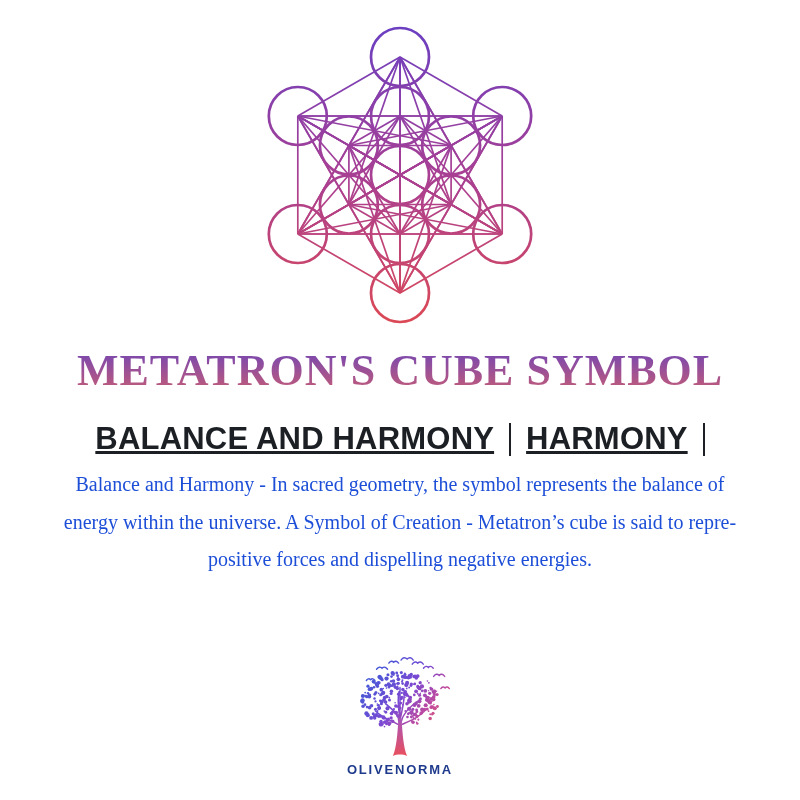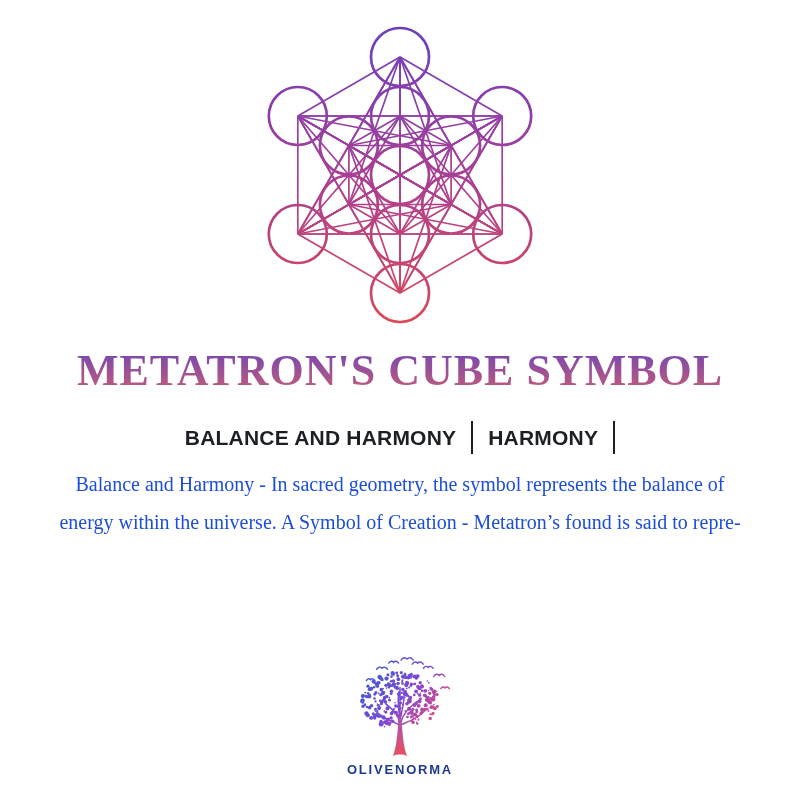--- a/index.html
+++ b/index.html
@@ -16,22 +16,22 @@
     text-align:center;
     font-family:"Liberation Serif",serif;font-weight:700;
     font-size:44px;letter-spacing:1px;white-space:nowrap;
     background:linear-gradient(180deg,var(--title-g1,#7b49b4) 10%,var(--title-g2,#c6607e) 95%);
     -webkit-background-clip:text;background-clip:text;color:transparent;
   }
 
   .tagline{
     position:absolute;top:421px;left:0;width:100%;
     display:flex;justify-content:center;align-items:center;gap:15px;
-    font-size:21px;font-weight:700;letter-spacing:0.2px;
-    color:var(--tag-color,#1c2024);white-space:nowrap;
+    font-size:31px;font-weight:700;letter-spacing:0.2px;
+    color:var(--tag-color,#1c2024);white-space:nowrap;text-decoration:underline;
   }
   .tagline .divider{width:2px;height:33px;background:var(--tag-color,#1c2024);}
 
   .description{
     position:absolute;top:466px;left:0;width:100%;
     font-family:"Liberation Serif",serif;font-size:20px;color:#1d4ed8;
     text-align:center;
   }
   .description .line{line-height:37.5px;white-space:nowrap;}
 
@@ -158,21 +158,22 @@
 
   <div class="tagline">
     <span>BALANCE AND HARMONY</span>
     <span class="divider"></span>
     <span>HARMONY</span>
     <span class="divider"></span>
   </div>
 
   <div class="description">
     <div class="line">Balance and Harmony - In sacred geometry, the symbol represents the balance of</div>
-    <div class="line">energy within the universe. A Symbol of Creation - Metatron’s found is said to repre-</div>
+    <div class="line">energy within the universe. A Symbol of Creation - Metatron’s cube is said to repre-</div>
+    <div class="line">positive forces and dispelling negative energies.</div>
   </div>
 
   <div class="logo">
     <svg id="tree-svg" width="104" height="102" viewBox="0 0 100 100" xmlns="http://www.w3.org/2000/svg">
       <defs>
         <linearGradient id="treeGrad" gradientUnits="userSpaceOnUse" x1="12" y1="18" x2="92" y2="82">
           <stop offset="0" stop-color="#3a5cd8"></stop>
             <stop offset="0.45" stop-color="#7c48d2"></stop>
             <stop offset="0.72" stop-color="#c44a9a"></stop>
             <stop offset="1" stop-color="#ea7448"></stop>

